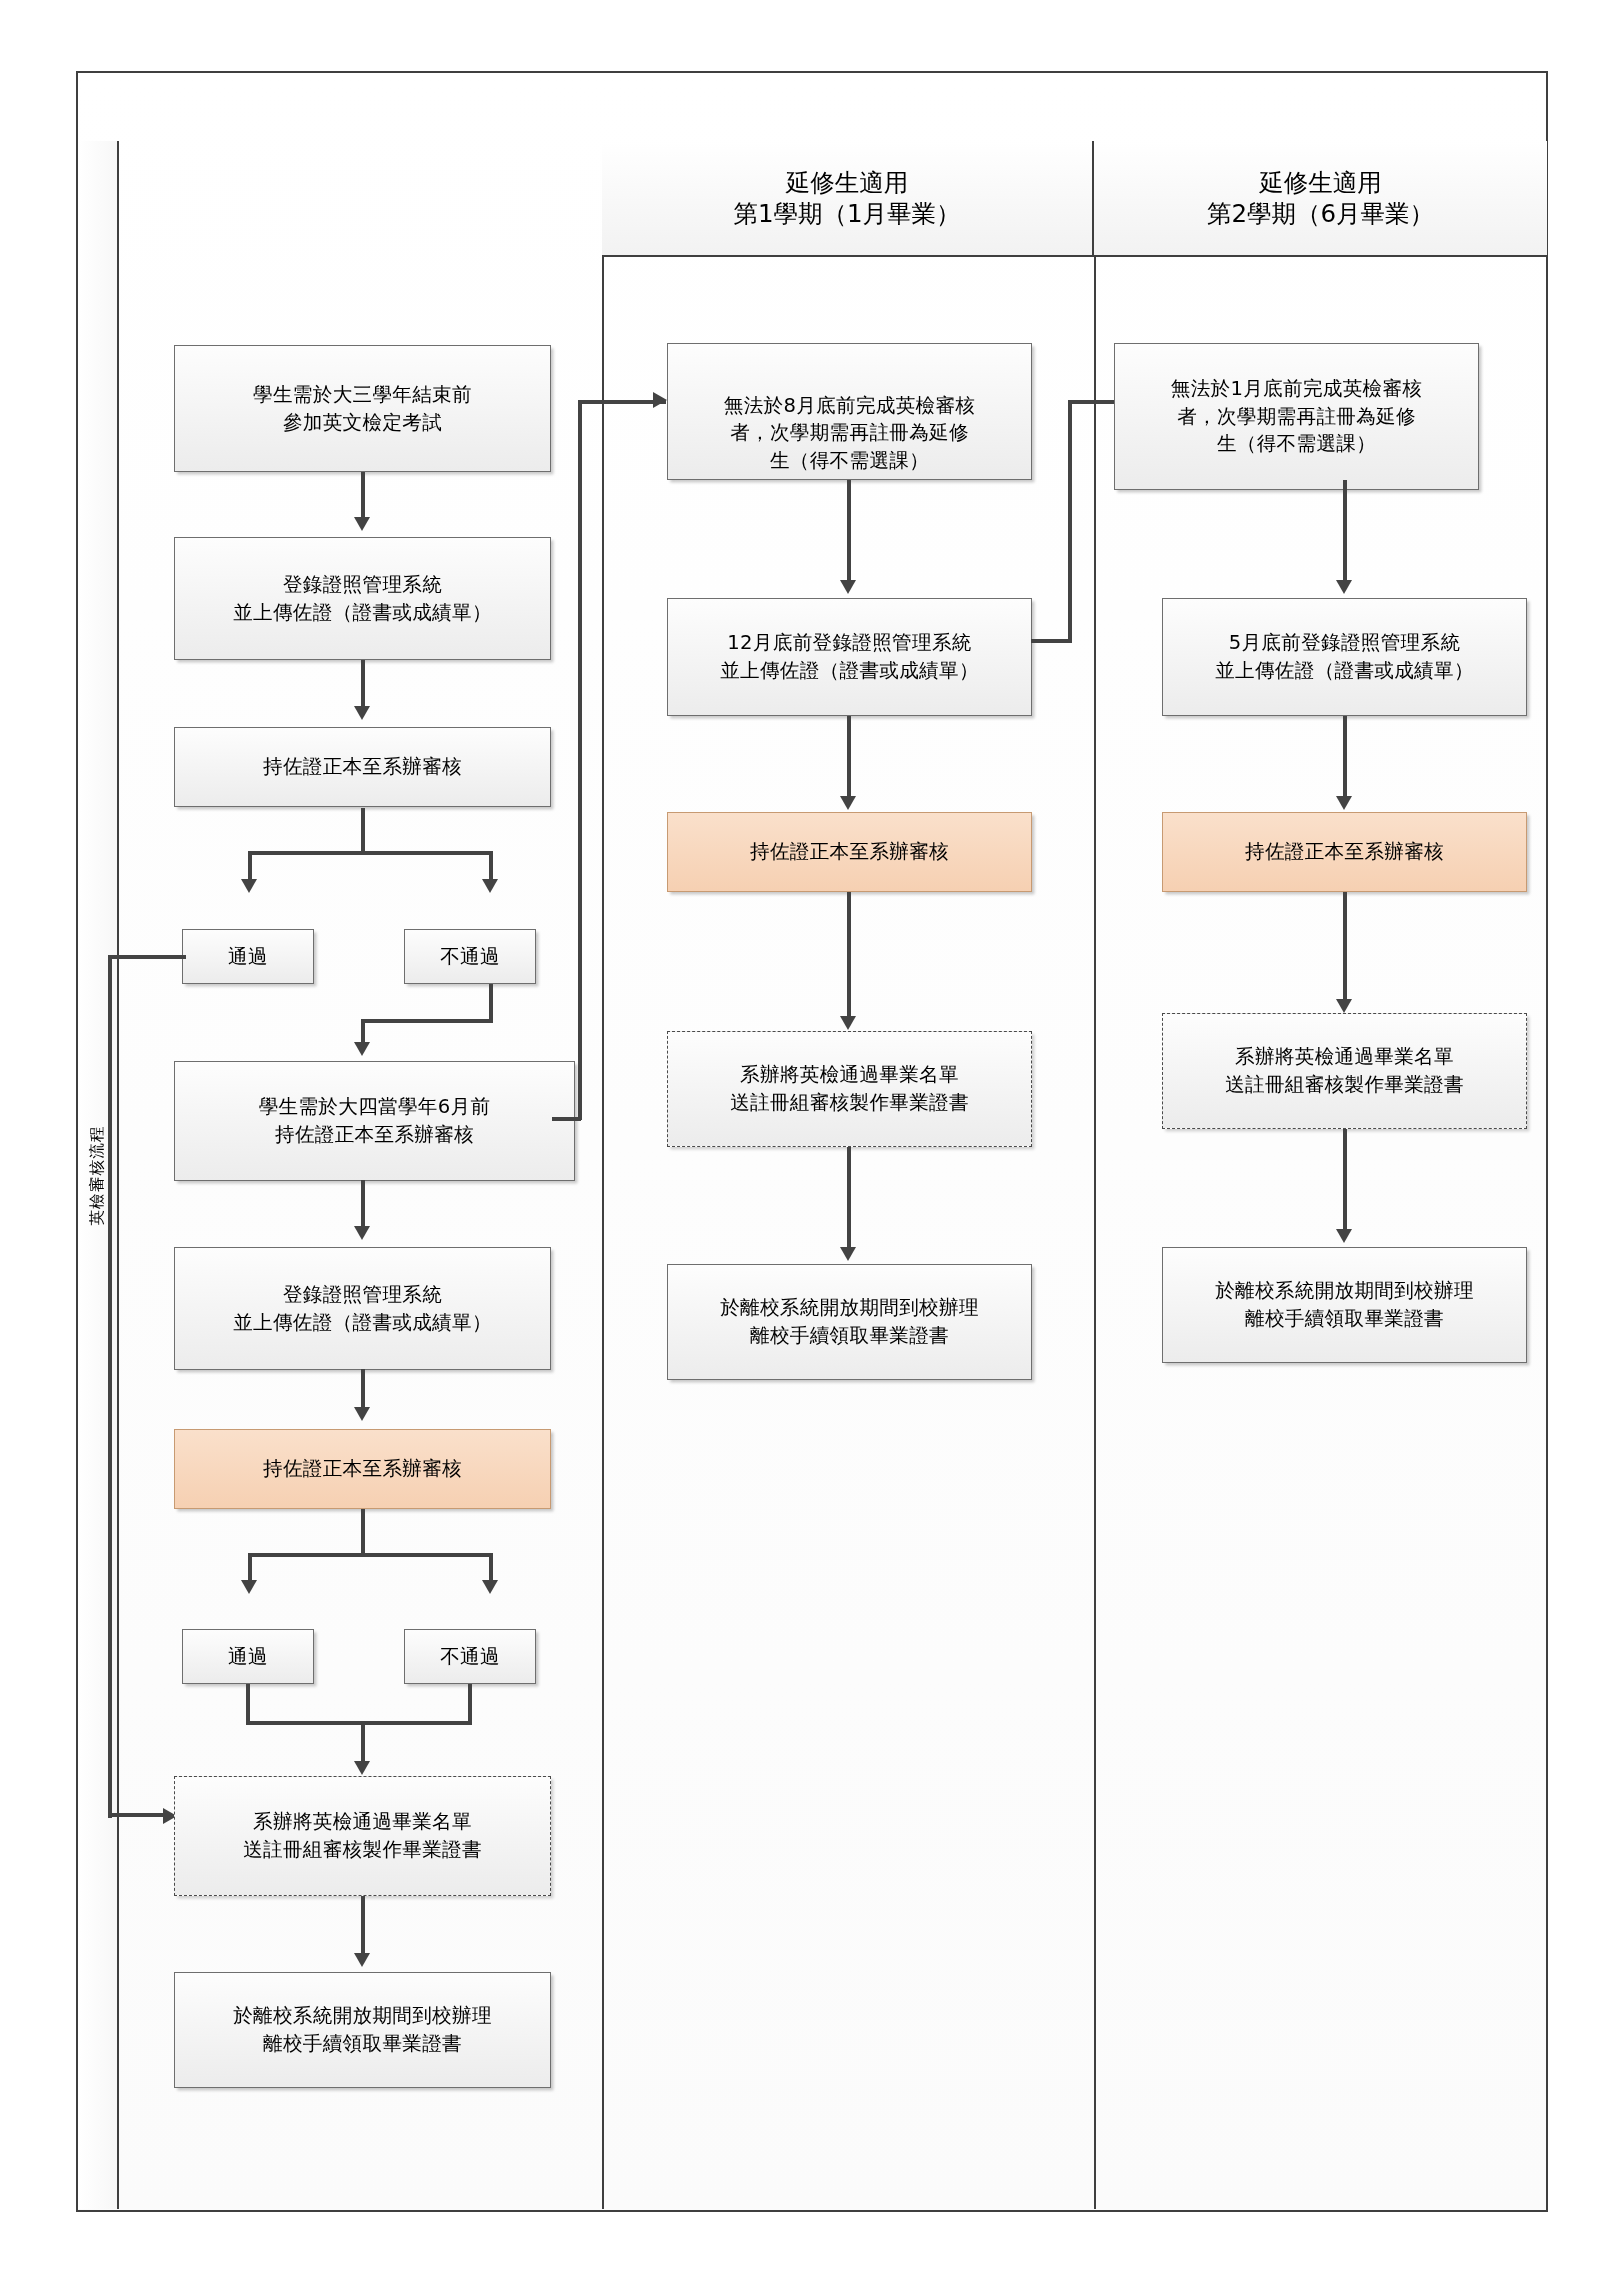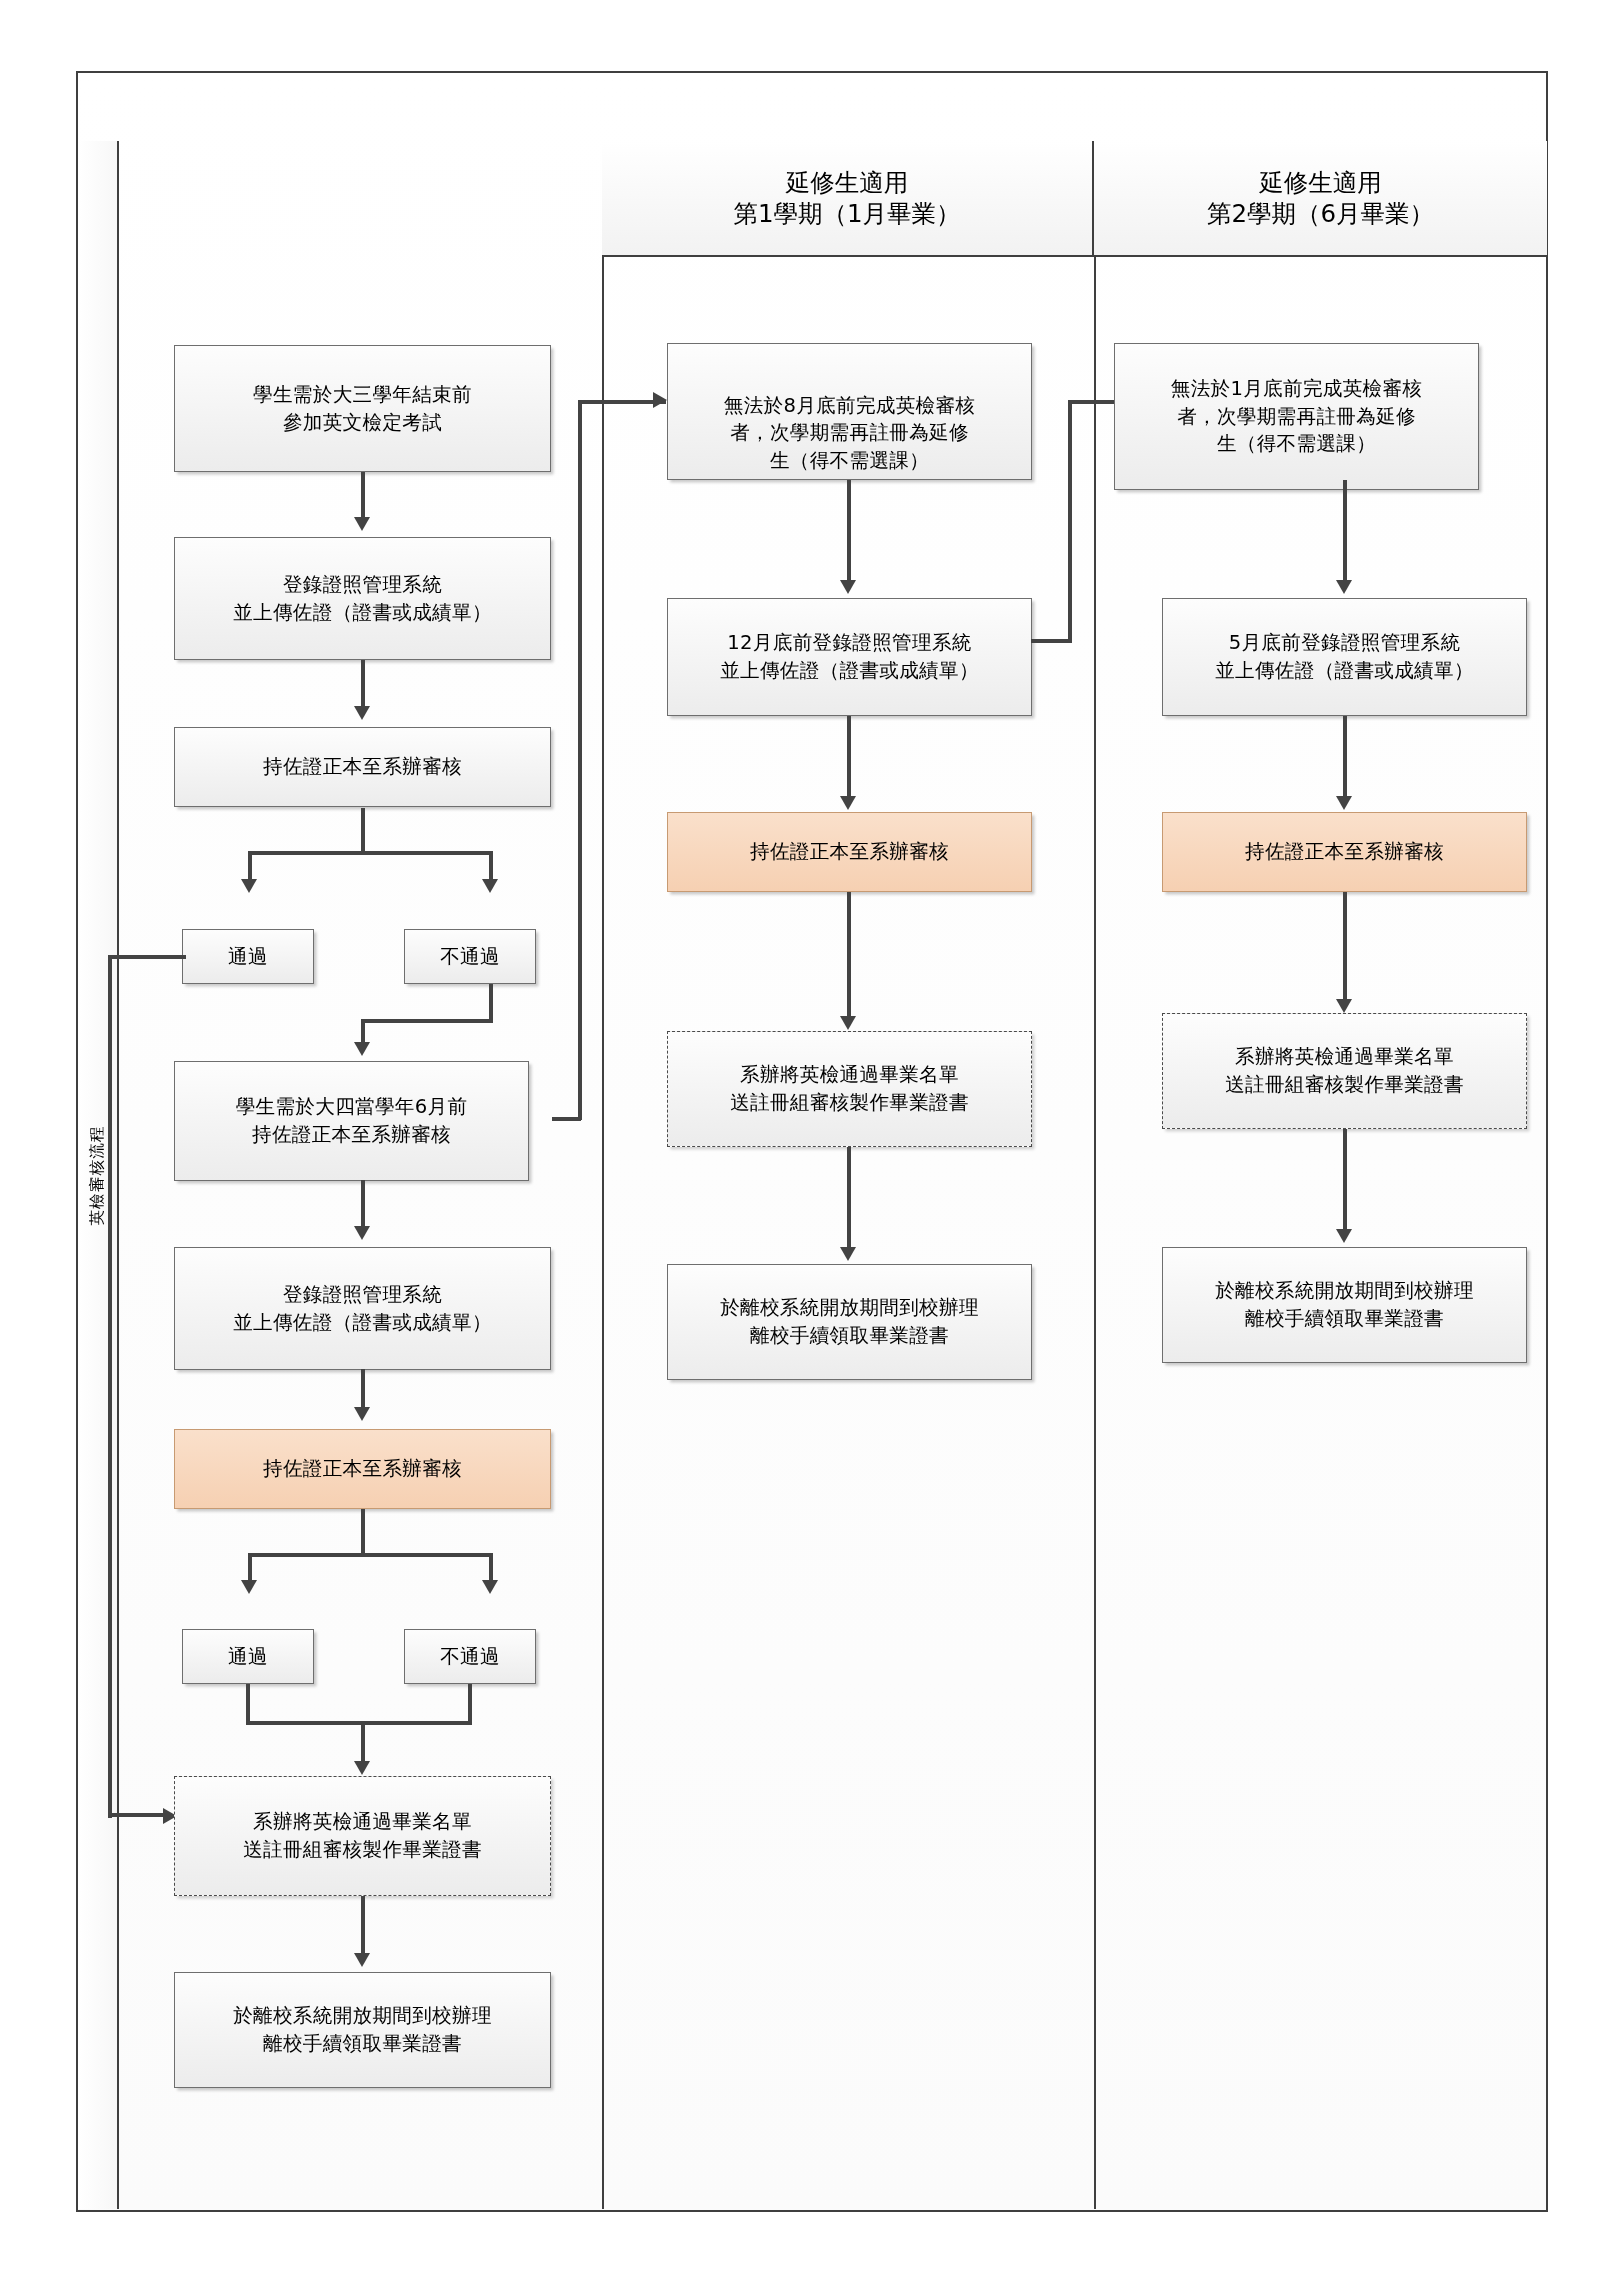--- a/index.html
+++ b/index.html
@@ -198,21 +198,21 @@
   <div class="vline" style="left:489px;top:984px;height:39px;"></div>
   <div class="hline" style="left:361px;top:1019px;width:132px;"></div>
   <div class="vline" style="left:361px;top:1019px;height:25.5px;"></div>
   <div class="arrow-d" style="left:354px;top:1042px;"></div>
 
   <div class="hline" style="left:108px;top:955px;width:78px;"></div>
   <div class="vline" style="left:108px;top:955px;height:863px;"></div>
   <div class="hline" style="left:108px;top:1813px;width:59px;"></div>
   <div class="arrow-r" style="left:163px;top:1808px;"></div>
 
-  <div class="node" style="left:174px;top:1061px;width:355px;height:120px;">
+  <div class="node" style="left:174px;top:1061px;width:401px;height:120px;">
     <span class="lines">
       <span>學生需於大四當學年6月前</span>
       <span>持佐證正本至系辦審核</span>
     </span>
   </div>
 
   <div class="vline" style="left:361px;top:1180px;height:49px;"></div>
   <div class="arrow-d" style="left:354px;top:1226px;"></div>
 
   <div class="node" style="left:174px;top:1247px;width:377px;height:123px;">

